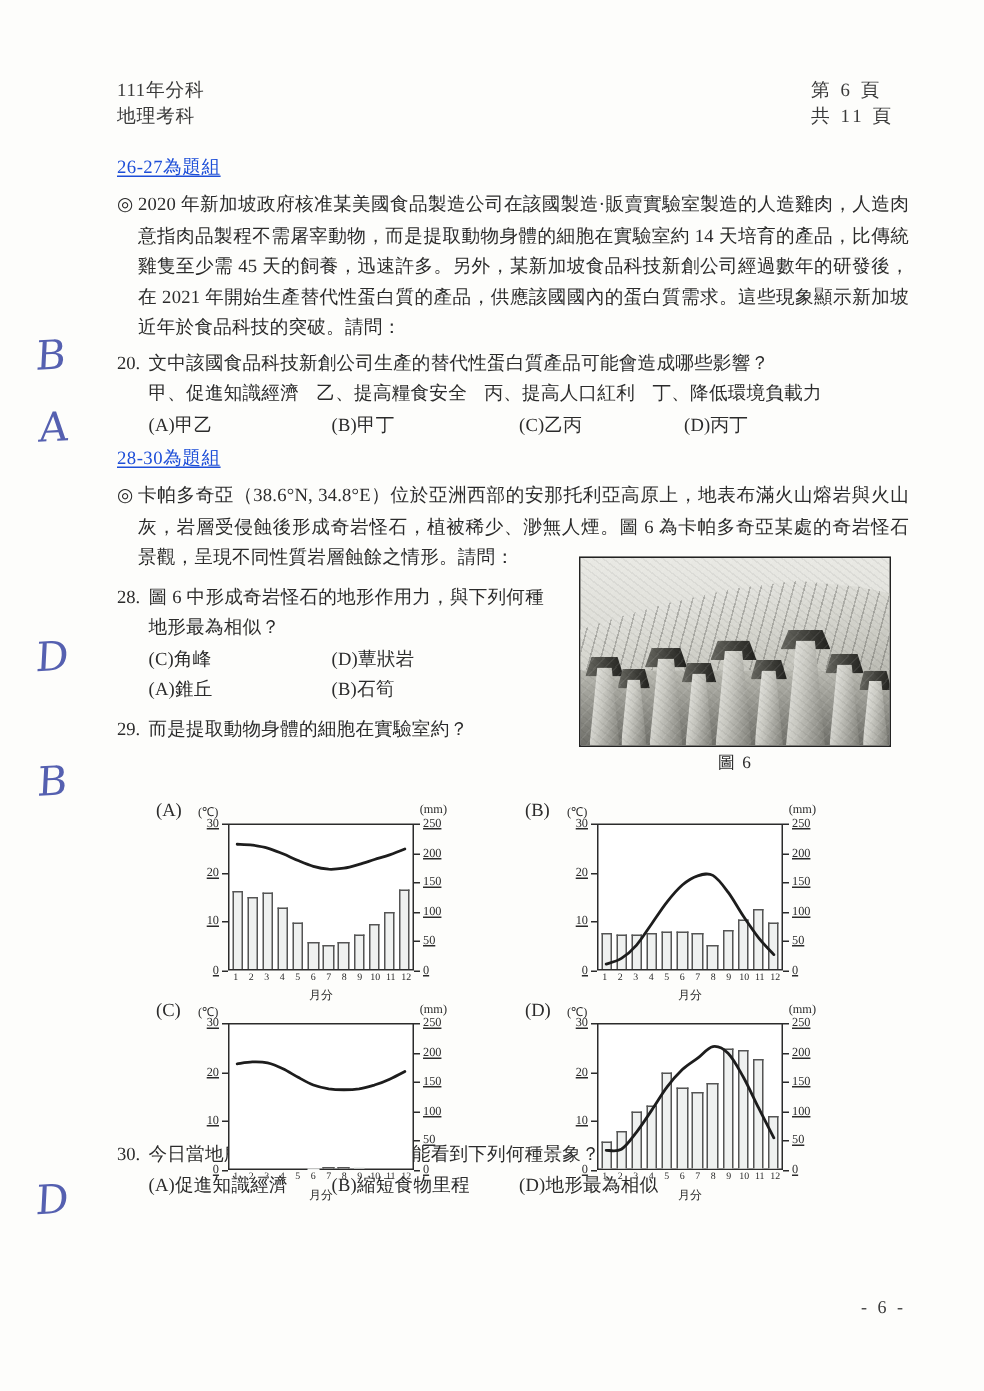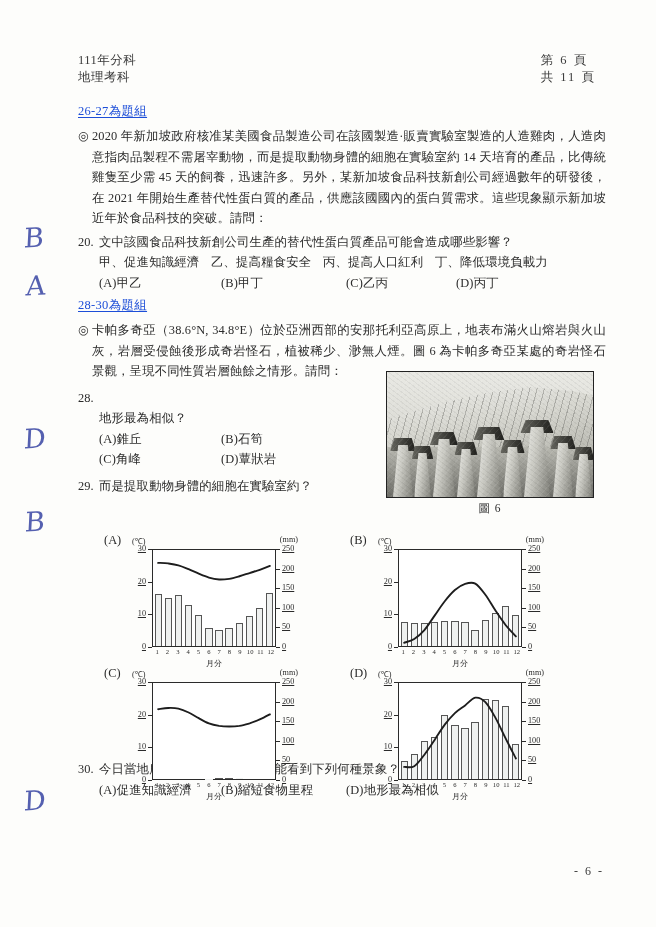--- a/index.html
+++ b/index.html
@@ -198,32 +198,33 @@
   <div class="stem">
     <span class="bul">◎</span>
     <span class="body" style="padding-right:0;">
       <span>卡帕多奇亞（38.6°N, 34.8°E）位於亞洲西部的安那托利亞高原上，地表布滿火山熔岩與火山灰，岩層受侵蝕後形成奇岩怪石，植被稀少、渺無人煙。圖 6 為卡帕多奇亞某處的奇岩怪石景觀，呈現不同性質岩層蝕餘之情形。請問：</span>
     </span>
   </div>
 
   <div class="q" style="margin-top:6px;">
     <div class="q-line">
       <span class="q-no">28.</span>
+      <span class="q-text" style="max-width:272px;">圖 6 中形成奇岩怪石的地形作用力，與下列何種</span>
     </div>
     <div class="q-line">
       <span class="q-no"></span>
       <span class="q-text">地形最為相似？</span>
     </div>
     <div class="opts">
+      <span class="opt-w1">(C)角峰</span>
+      <span>(D)蕈狀岩</span>
+    </div>
+    <div class="opts">
       <span class="opt-w1">(A)錐丘</span>
       <span>(B)石筍</span>
-    </div>
-    <div class="opts">
-      <span class="opt-w1">(C)角峰</span>
-      <span>(D)蕈狀岩</span>
     </div>
   </div>
 
   <div class="q" style="margin-top:6px;">
     <div class="q-line">
       <span class="q-no">29.</span>
       <span class="q-text">而是提取動物身體的細胞在實驗室約？</span>
     </div>
   </div>
 

